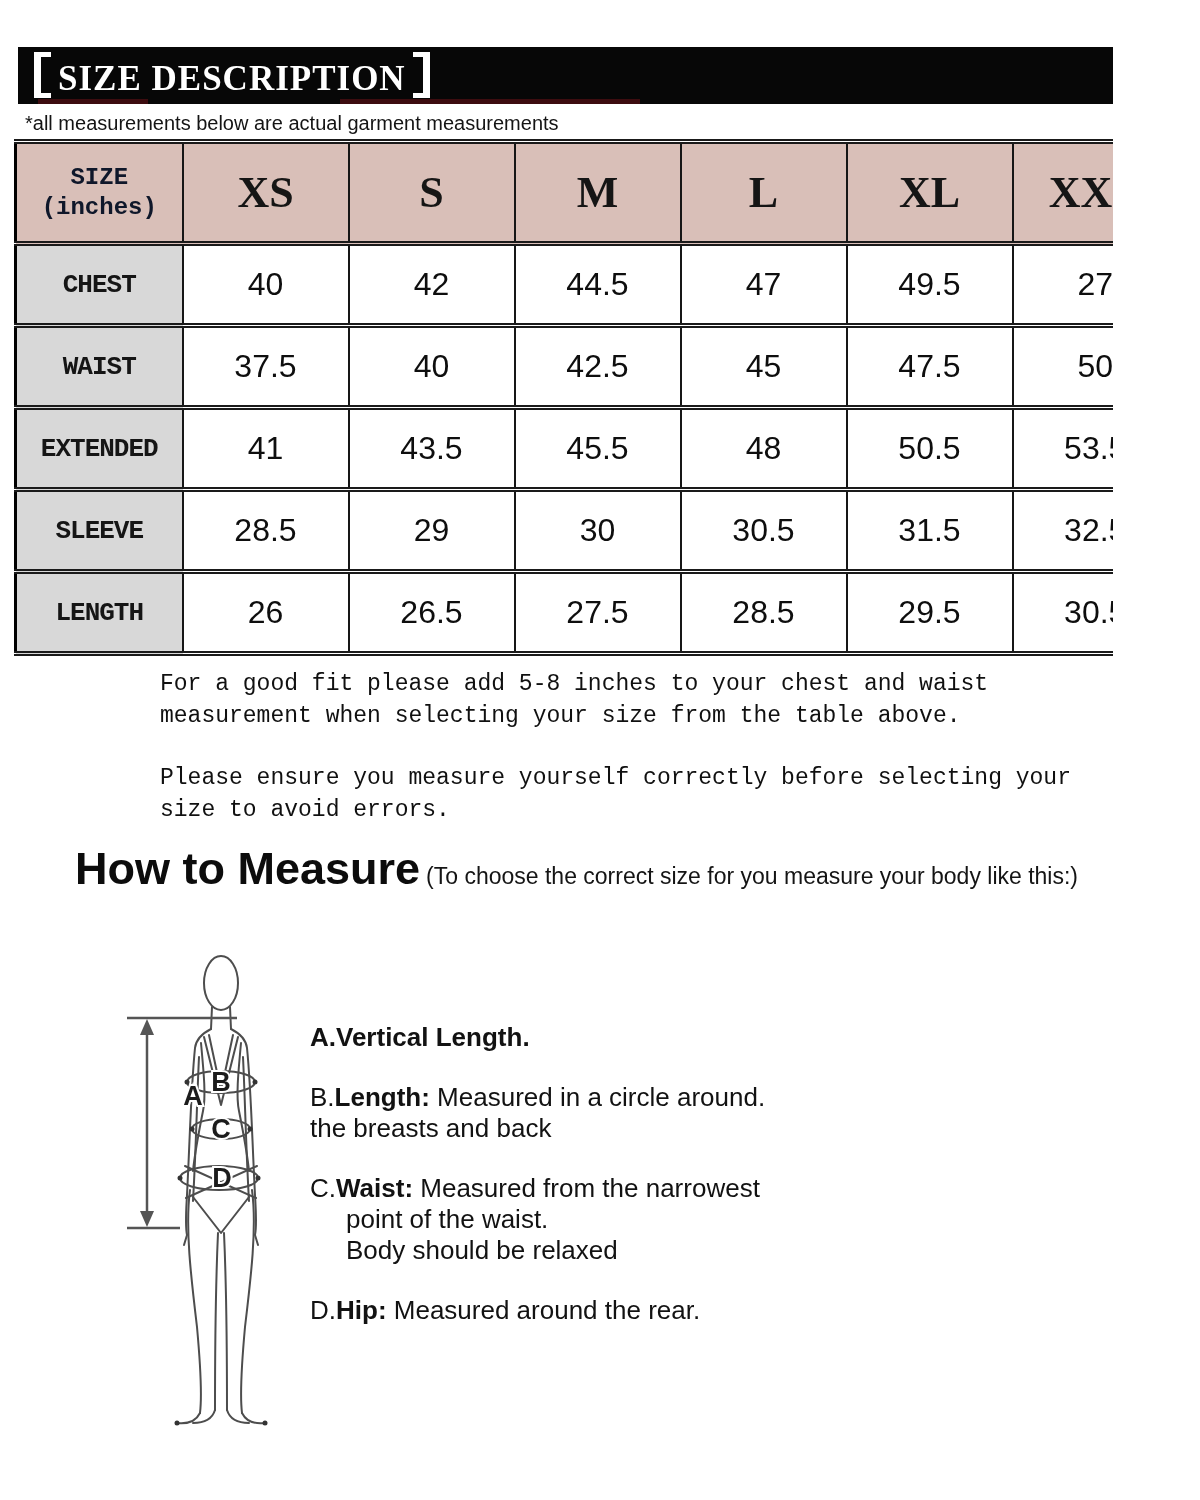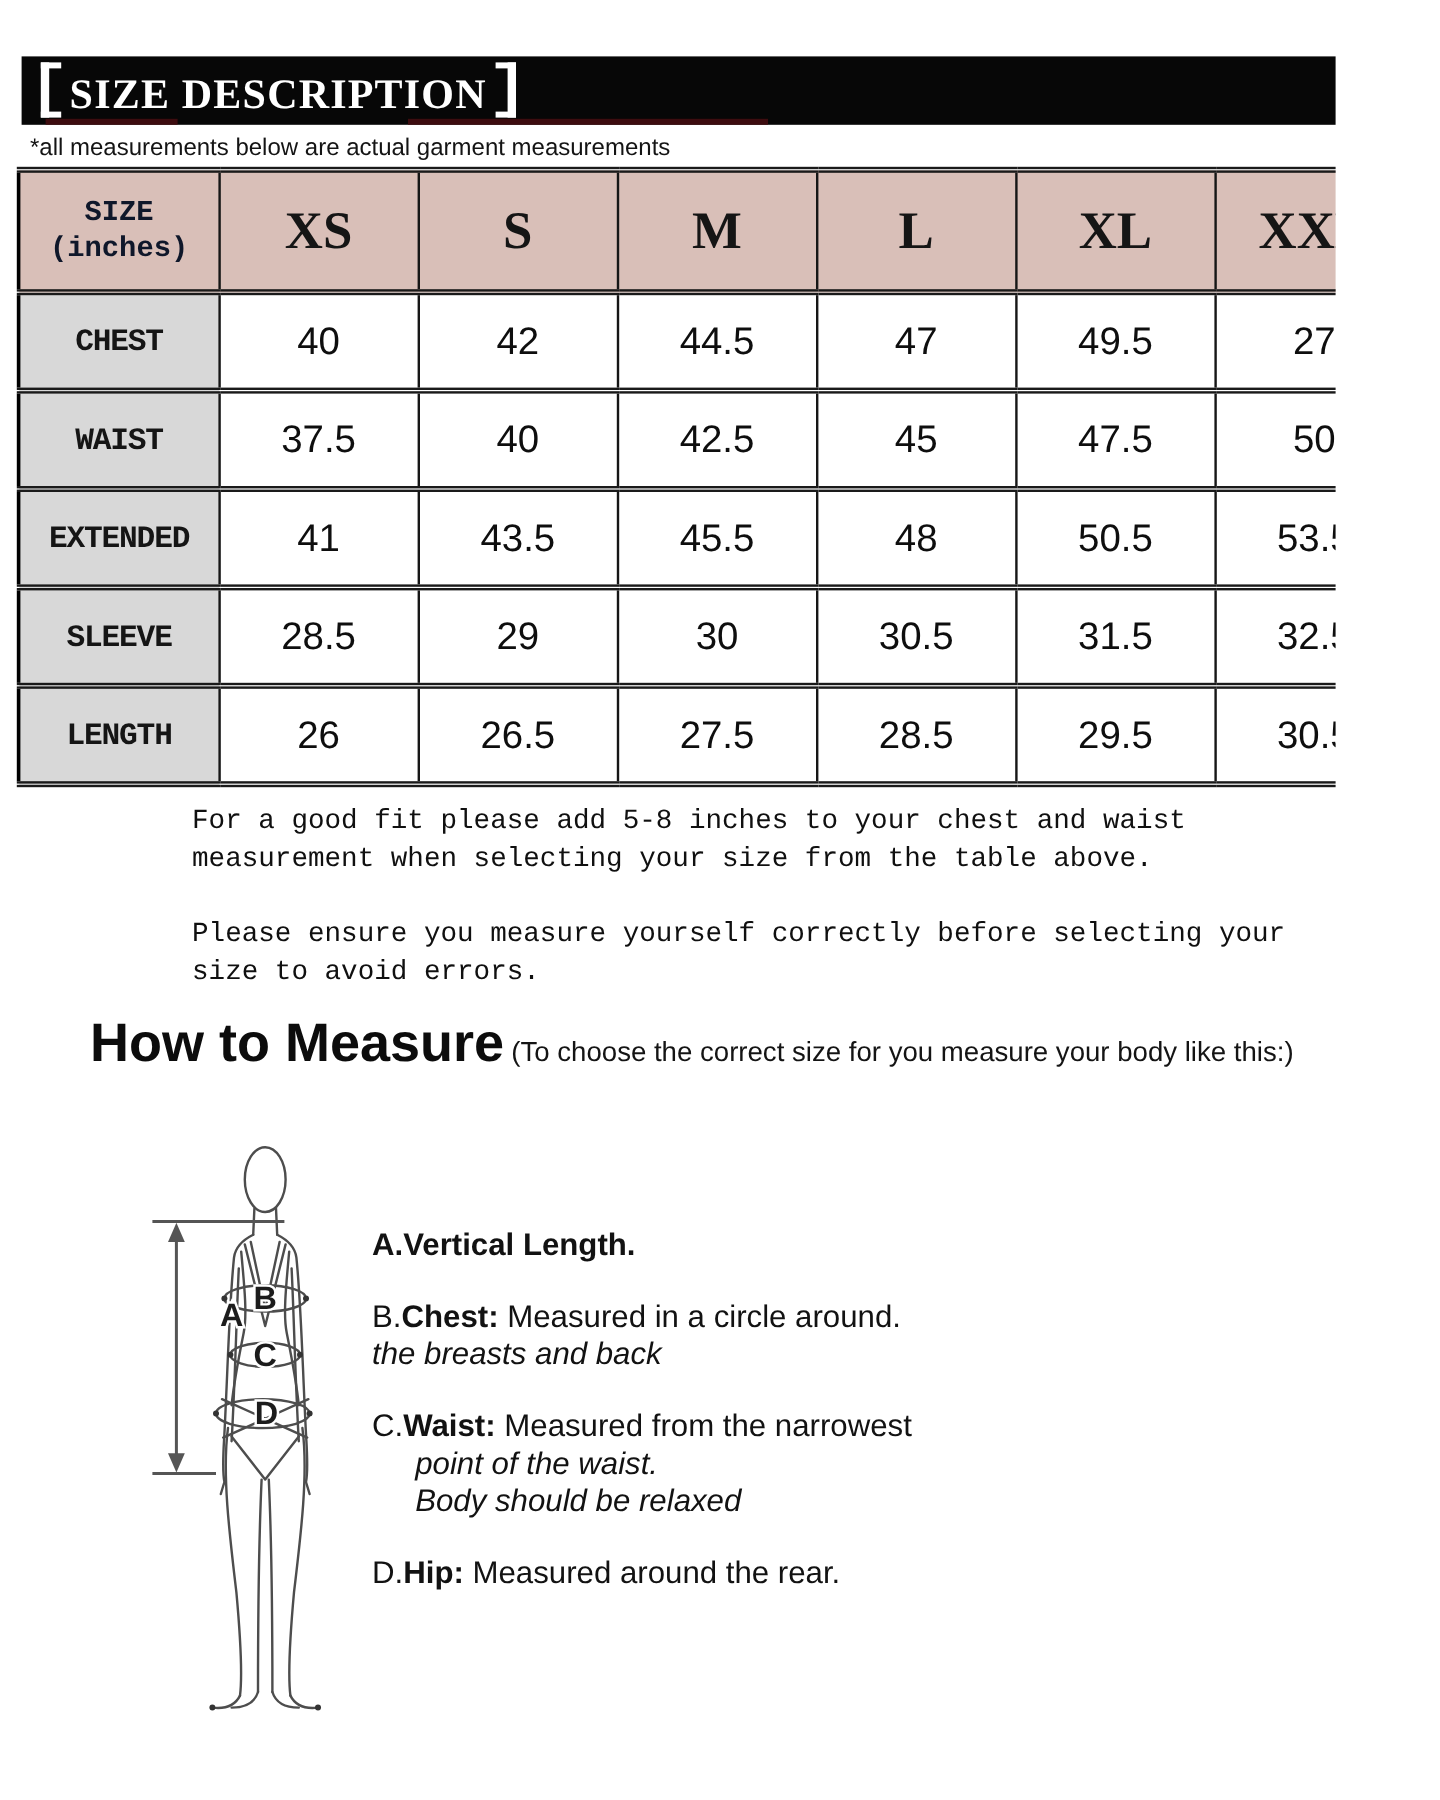--- a/index.html
+++ b/index.html
@@ -52,21 +52,21 @@
   svg .arrowline{fill:none;stroke:#555;stroke-width:2.5;}
   svg .arrowhead{fill:#555;stroke:none;}
   svg .dot{fill:#333;stroke:none;}
   svg text.fig-label{font-family:"Liberation Sans",sans-serif;font-weight:bold;font-size:27px;
         fill:#1c1c1c;paint-order:stroke;stroke:#ffffff;stroke-width:4px;text-anchor:middle;}
 
   .measure-list{position:absolute;left:310px;top:1022px;width:720px;font-size:26px;
                 line-height:31px;color:#121212;}
   .measure-item{margin-bottom:29px;}
   .measure-item .term{font-weight:bold;}
-  .measure-item .cont{display:block;font-style:italic;}
+  .measure-item .cont{display:block;}
   .measure-item .cont.indent{padding-left:36px;}
 </style>
 </head>
 <body>
 
 <div id="page">
 
   <div class="header-bar">
     <div class="header-title"><span class="brk brk-l"></span><span>SIZE DESCRIPTION</span><span class="brk brk-r"></span></div>
     <div class="accent-strip accent-a"></div>
@@ -216,21 +216,21 @@
       <text class="fig-label" x="116" y="193">C</text>
       <text class="fig-label" x="117" y="242">D</text>
     </svg>
   </div>
 
   <div class="measure-list">
     <div class="measure-item">
       <span class="term">A.</span><span class="term">Vertical Length.</span><span></span>
     </div>
     <div class="measure-item">
-      <span>B.</span><span class="term">Chest:</span><span> Measured in a circle around.</span>
+      <span>B.</span><span class="term">Length:</span><span> Measured in a circle around.</span>
       <span class="cont">the breasts and back</span>
     </div>
     <div class="measure-item">
       <span>C.</span><span class="term">Waist:</span><span> Measured from the narrowest</span>
       <span class="cont indent">point of the waist.</span>
       <span class="cont indent">Body should be relaxed</span>
     </div>
     <div class="measure-item">
       <span>D.</span><span class="term">Hip:</span><span> Measured around the rear.</span>
     </div>

